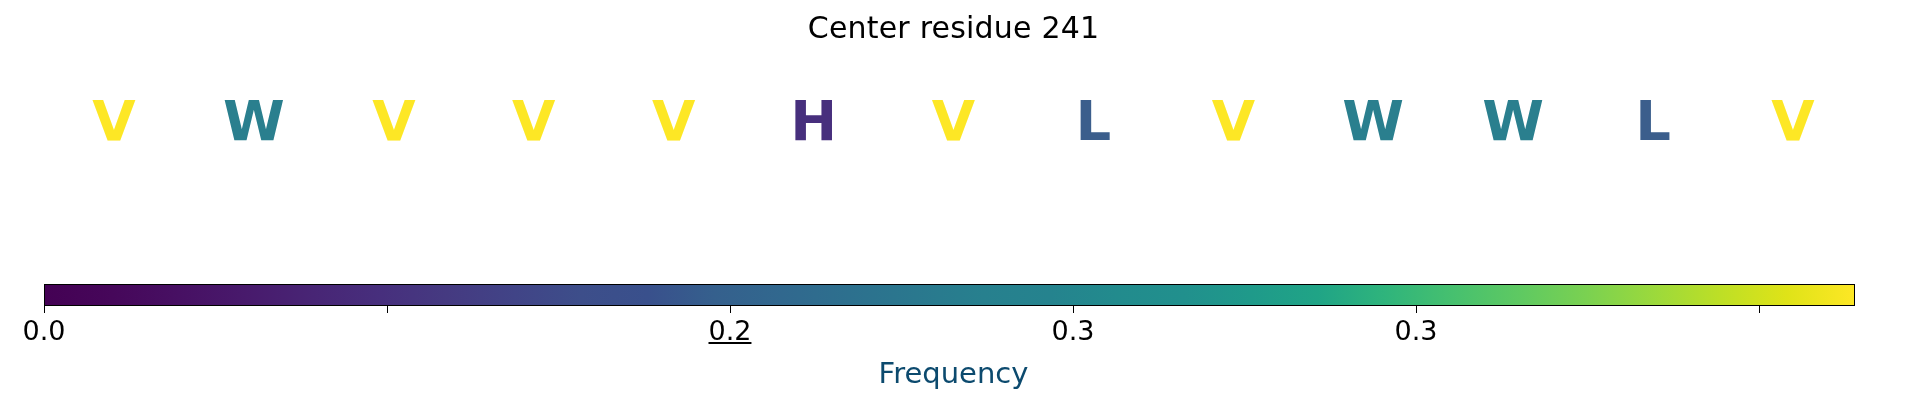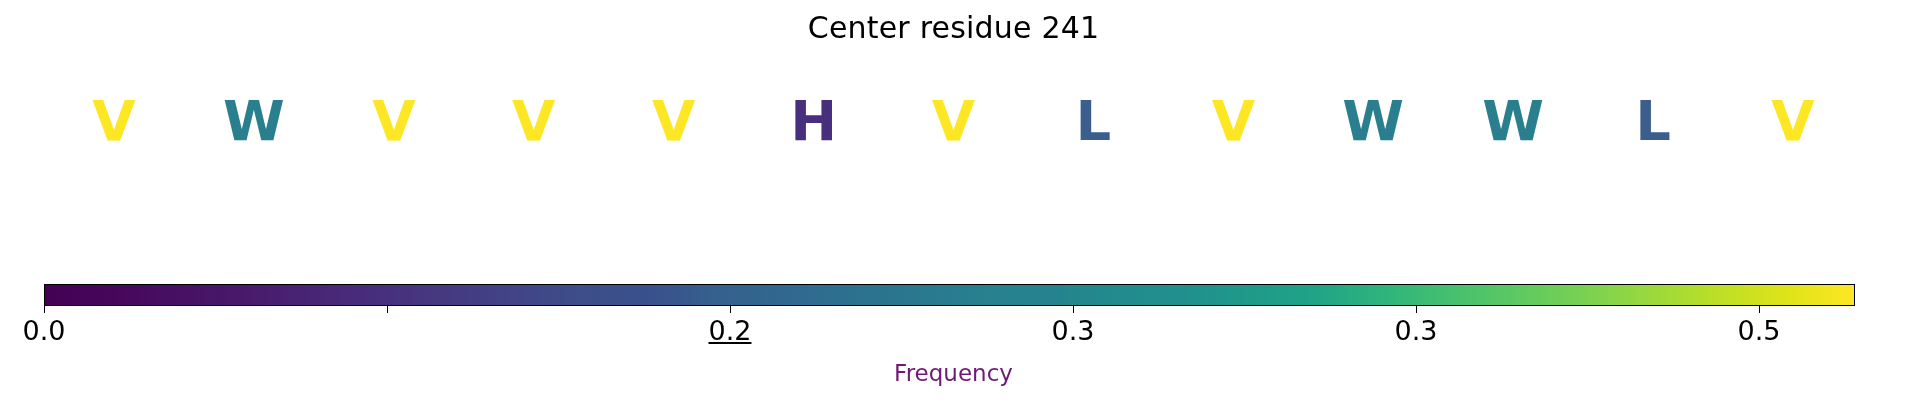--- a/index.html
+++ b/index.html
@@ -78,22 +78,22 @@
     font-size: 27px;
     color: #000000;
     line-height: 32px;
   }
   #cb-axis-label {
     position: absolute;
     left: 0;
     top: 357px;
     width: 1907px;
     text-align: center;
-    font-size: 23px;
-    color: #701a75;
+    font-size: 29px;
+    color: #0c4a6e;
     line-height: 32px;
   }
 </style>
 </head>
 <body>
 
 <div id="figure">
 
   <div id="chart-title">Center residue 241</div>
 
@@ -124,14 +124,13 @@
 <div class="cb-tick" style="left: 44px;"></div>
     <div class="cb-ticklabel" style="left: 44px;">0.0</div>
     <div class="cb-tick" style="left: 386.992px;"></div>
     <div class="cb-tick" style="left: 729.985px;"></div>
     <div class="cb-ticklabel" style="left: 729.985px; text-decoration: underline;">0.2</div>
     <div class="cb-tick" style="left: 1072.98px;"></div>
     <div class="cb-ticklabel" style="left: 1072.98px;">0.3</div>
     <div class="cb-tick" style="left: 1415.97px;"></div>
     <div class="cb-ticklabel" style="left: 1415.97px;">0.3</div>
     <div class="cb-tick" style="left: 1758.96px;"></div>
-    <div class="cb-ticklabel" style="left: 1758.96px;">0.5</div>
   </div>
 
 </body></html>

